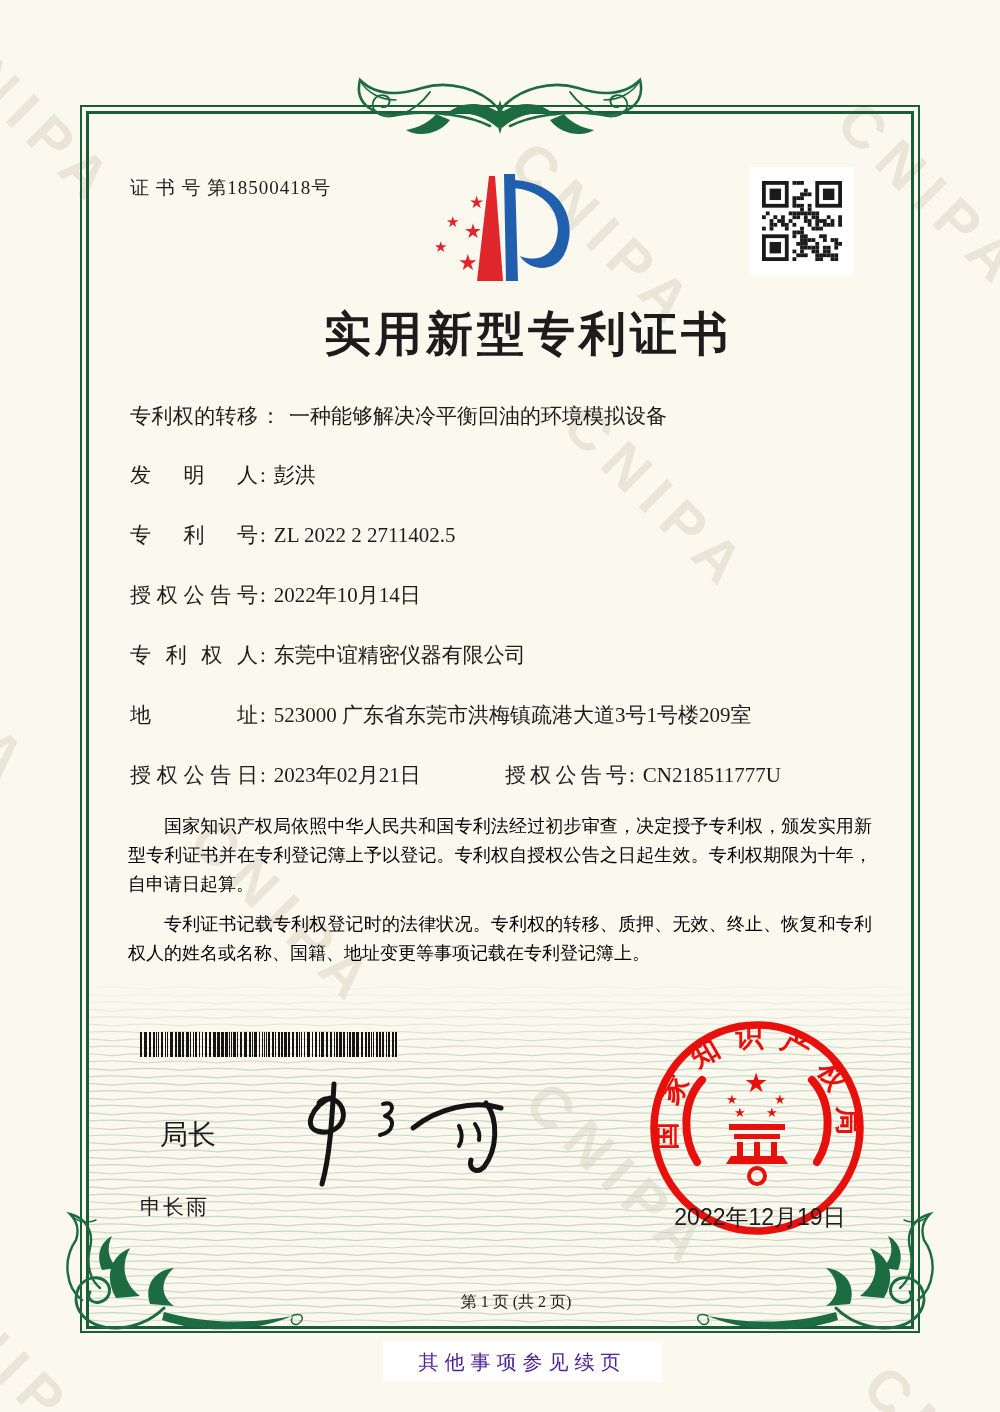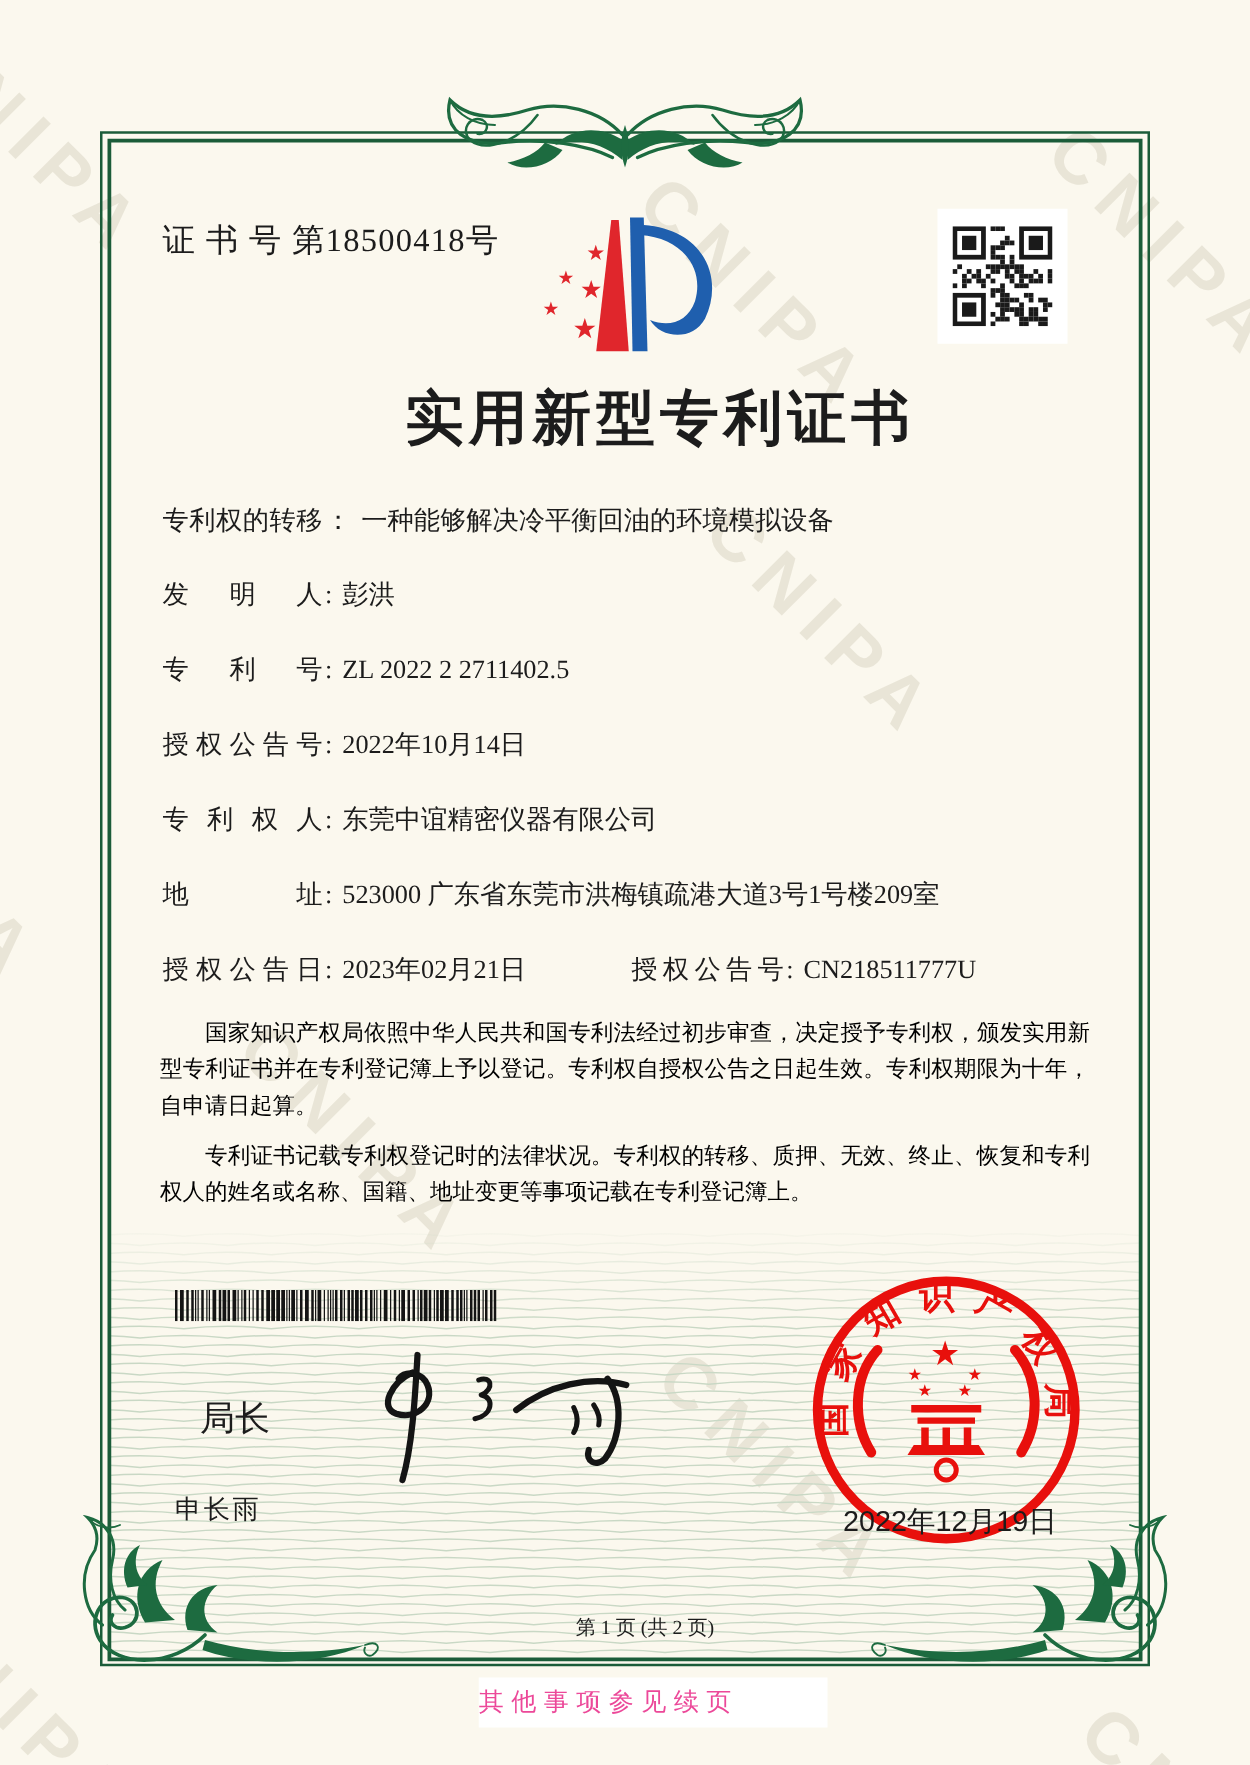--- a/index.html
+++ b/index.html
@@ -10,21 +10,21 @@
   .wm{position:absolute;font-family:"Liberation Sans","DejaVu Sans",sans-serif;
       font-weight:700;font-size:58px;letter-spacing:12px;color:#e9e5d7;
       transform:rotate(45deg);transform-origin:left top;white-space:nowrap;user-select:none;}
   
   .frame-outer{position:absolute;left:80px;top:105px;width:836px;height:1224px;
       border:2px solid var(--border_green,#1b5c39);}
   .frame-inner{position:absolute;left:86px;top:111px;width:822px;height:1212px;
       border:3px solid var(--border_green,#1b5c39);}
   .abs{position:absolute;}
   
-  .cert-no{left:130px;top:175px;font-size:26px;letter-spacing:1px;}
+  .cert-no{left:130px;top:175px;font-size:19px;letter-spacing:1px;}
   .title{left:0;top:303px;width:1000px;text-align:center;font-size:47px;
          font-weight:700;letter-spacing:4px;padding-left:28px;}
   
   .qr-box{left:750px;top:167px;width:104px;height:108px;background:#fff;}
   .qr-box svg{margin:14px 0 0 12px;}
   
   .row{position:absolute;left:130px;width:742px;font-size:21px;}
   .flabel{display:inline-block;width:128px;text-align:justify;text-align-last:justify;}
   .fcolon{display:inline-block;margin:0 8px 0 2px;}
   .fgroup2{position:absolute;left:375px;top:0;}
@@ -34,21 +34,21 @@
             text-align:justify;color:#000000;}
   .bodytext p{margin:0 0 11px 0;text-indent:2em;}
   
   .signer-title{left:140px;top:1116px;font-family:"Liberation Sans","DejaVu Sans",sans-serif;
                 font-size:28px;margin-left:20px;}
   .signer-name{left:140px;top:1155px;font-family:"Liberation Sans","DejaVu Sans",sans-serif;
                font-size:21px;letter-spacing:2px;margin-top:38px;}
   
   .page-indicator{left:16px;top:1292px;width:1000px;text-align:center;font-size:16px;}
   .footer-strip{left:383px;top:1342px;width:279px;height:40px;background:#ffffff;
-                text-align:left;line-height:40px;font-size:20px;letter-spacing:6px;color:#ec4899;}
+                text-align:center;line-height:40px;font-size:20px;letter-spacing:6px;color:#4c1d95;}
   .fl path{vector-effect:non-scaling-stroke;}
 </style>
 </head>
 <body>
 
 <div class="page">
 
   <div class="wm" style="left:-35px;top:5px">CNIPA</div>
   <div class="wm" style="left:545px;top:128px">CNIPA</div>
   <div class="wm" style="left:872px;top:88px">CNIPA</div>

